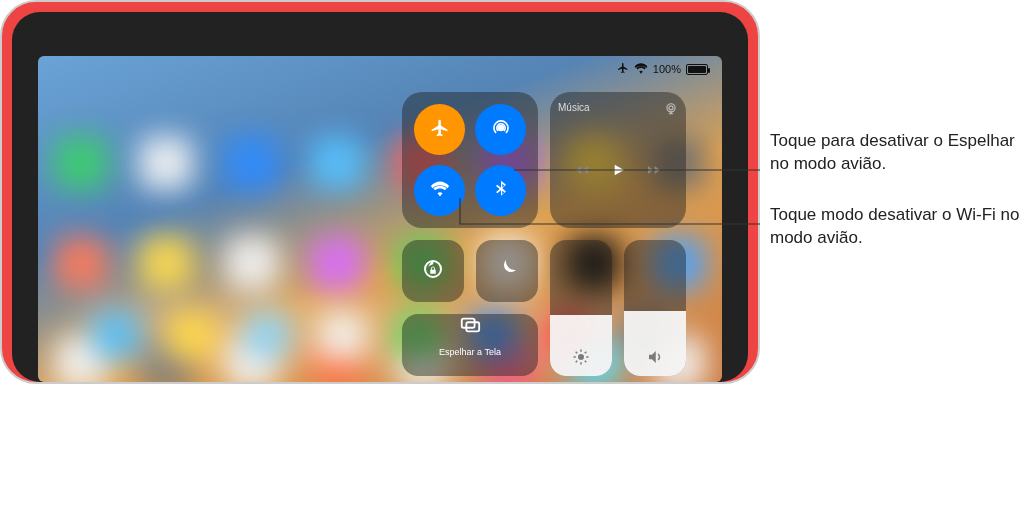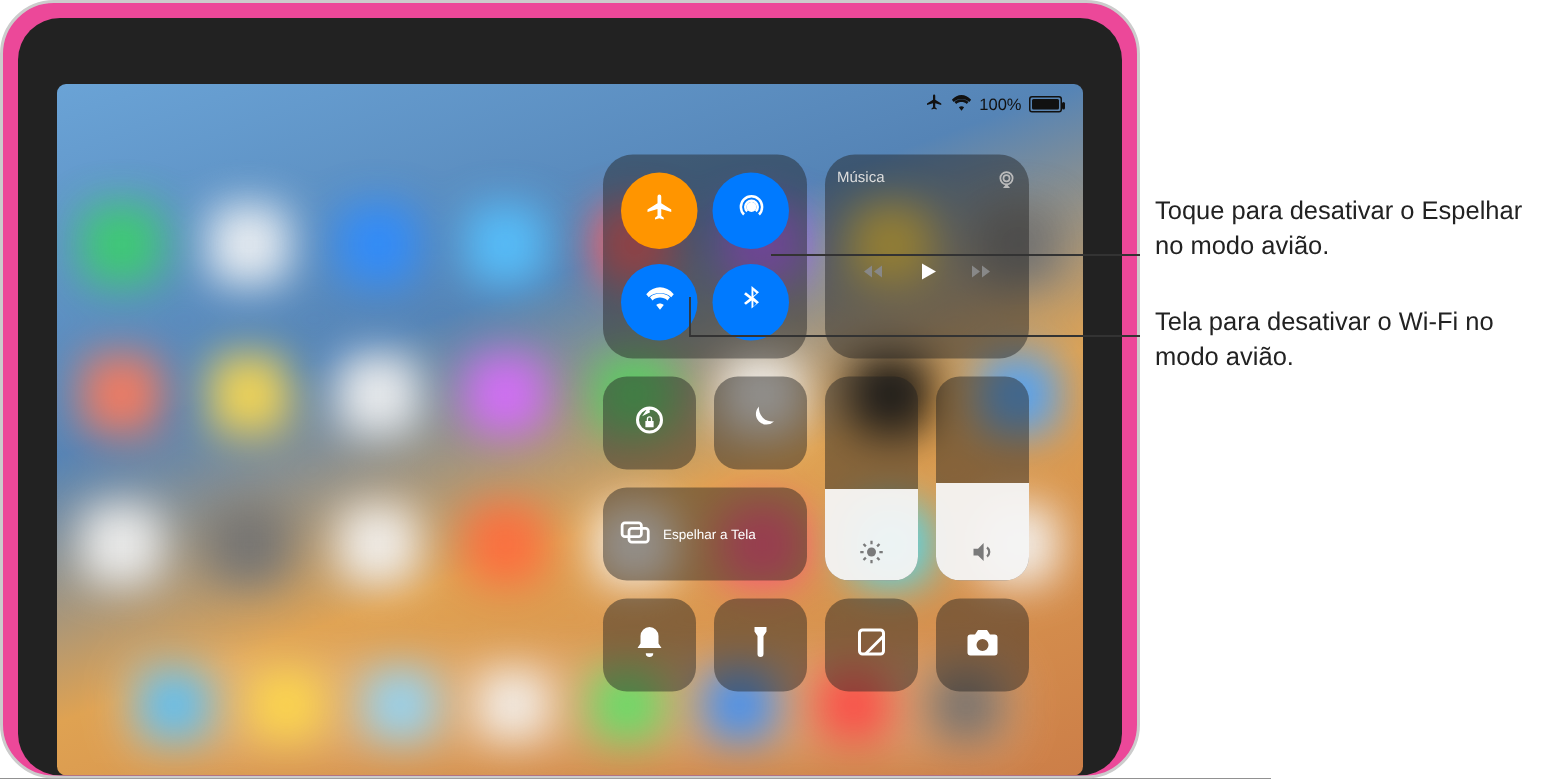--- a/index.html
+++ b/index.html
@@ -8,22 +8,22 @@
     background: #fff;
     width: 1032px;
     height: 519px;
     position: relative;
     overflow: hidden;
   }
   
   .ipad {
     position: absolute;
     left: 0; top: 0;
-    width: 760px; height: 519px;
-    background: #ec4899;
+    width: 760px; height: 384px;
+    background: #ef4444;
     border: 2px solid #ccc;
     border-radius: 36px;
     overflow: hidden;
   }
   .ipad-inner {
     position: absolute;
     left: 10px; top: 10px; right: 10px; bottom: 0;
     background: #222;
     border-radius: 28px;
     overflow: hidden;
@@ -67,33 +67,34 @@
   .battery {
     width:22px; height:11px; border:1px solid #111; border-radius:2px; position:relative;
   }
   .battery::after { content:""; position:absolute; right:-3px; top:3px; width:2px; height:5px; background:#111; border-radius:1px;}
   .battery-fill { position:absolute; left:1px; top:1px; bottom:1px; width:18px; background:#111; border-radius:1px;}
 
   
   .cc {
     position:absolute;
     right: 36px;
-    top: 47px;
+    top: 36px;
     width: 284px;
     display:grid;
     grid-template-columns: repeat(4, 62px);
     grid-auto-rows: 62px;
     gap: 12px;
   }
   .tile {
     background: rgba(30,30,30,0.45);
     border-radius: 16px;
     display:flex; align-items:center; justify-content:center;
     color:#fff;
     position:relative;
+    flex-direction:column;
   }
   .tile-2x2 { grid-column: span 2; grid-row: span 2; border-radius:20px; }
   .tile-2x1 { grid-column: span 2; }
   .tile-1x2 { grid-row: span 2; }
   .conn-grid {
     display:grid;
     grid-template-columns: 1fr 1fr;
     grid-template-rows: 1fr 1fr;
     gap:10px;
     width:100%; height:100%;
@@ -370,14 +371,14 @@
   </div>
 </div>
 
 <svg class="leader" style="left:0;top:0;width:1032px;height:519px">
   <path d="M 514 170 L 660 170 L 760 170"></path>
   <path d="M 460 198 L 460 224 L 760 224"></path>
 </svg>
 
 <div class="callouts">
   <p>Toque para desativar o Espelhar no modo avião.</p>
-  <p>Tela para desativar o Wi-Fi no modo avião.</p>
+  <p>Toque modo desativar o Wi-Fi no modo avião.</p>
 </div>
 
 </body></html>

